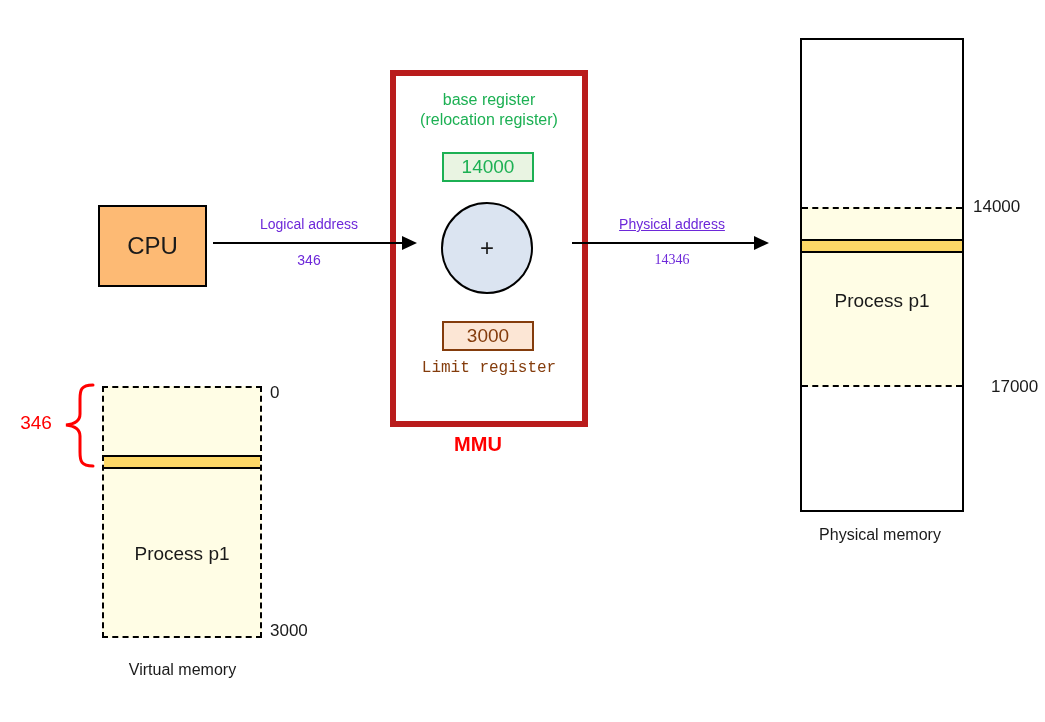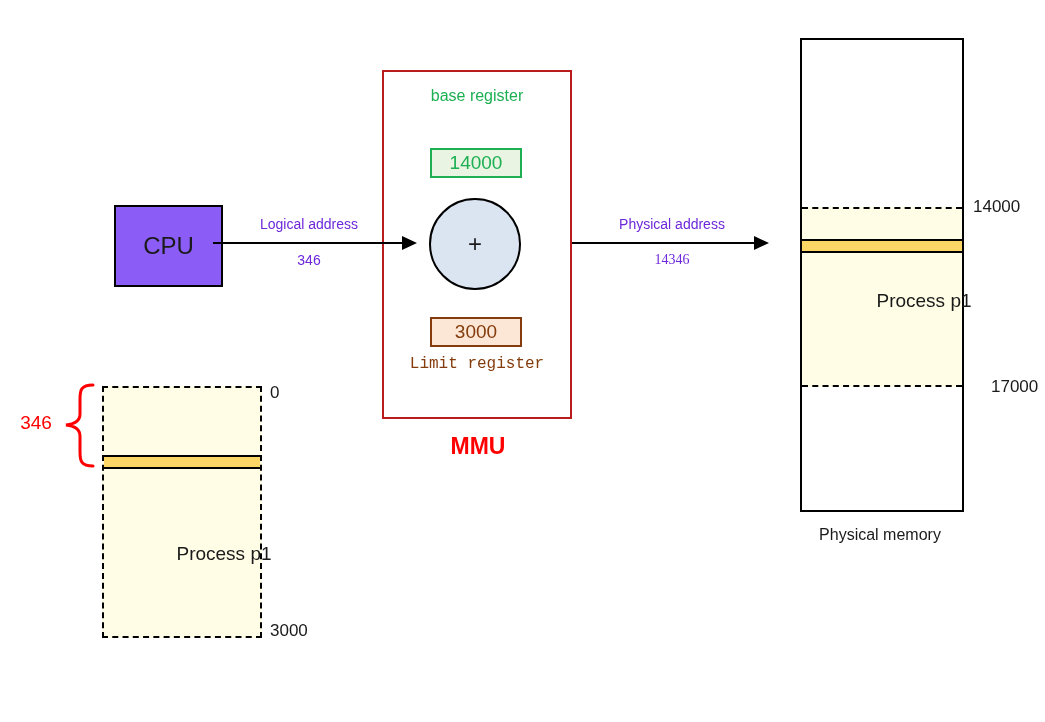--- a/index.html
+++ b/index.html
@@ -5,45 +5,45 @@
   html,body{margin:0;padding:0;background:#fff;}
   .canvas{
     position:relative;width:1045px;height:722px;background:#ffffff;
     font-family:"Liberation Sans", sans-serif;color:#1a1a1a;overflow:hidden;
   }
   .abs{position:absolute;}
   .center{display:flex;align-items:center;justify-content:center;text-align:center;}
   .overlay{position:absolute;left:0;top:0;z-index:5;pointer-events:none;}
 
   
-  .cpu-box{left:114px;top:205px;width:105px;height:78px;background:#8b5cf6;border:2px solid #000;font-size:24px;}
+  .cpu-box{left:98px;top:205px;width:105px;height:78px;background:#fdba74;border:2px solid #000;font-size:24px;}
 
   
   .arrow-label{font-size:14px;color:#6d28d9;}
   .lbl-logical{left:213px;top:216px;width:192px;}
   .val-logical{left:213px;top:252px;width:192px;}
-  .lbl-physical{left:572px;top:216px;width:200px;}
+  .lbl-physical{left:572px;top:216px;width:200px;text-decoration:underline;}
   .val-physical{left:572px;top:252px;width:200px;font-family:Liberation Serif, serif;}
 
   
-  .mmu-box{left:382px;top:70px;width:186px;height:345px;border:2px solid #b91c1c;background:transparent;}
+  .mmu-box{left:390px;top:70px;width:186px;height:345px;border:6px solid #b91c1c;background:transparent;}
   .green-label{left:0;top:14px;width:100%;font-size:16px;color:#1cb053;line-height:20px;text-align:center;}
   .reg-box{left:46px;width:92px;height:30px;font-size:19px;box-sizing:border-box;}
   .base-reg{top:76px;background:#e9f4e2;border:2px solid #1cb053;color:#1cb053;}
   .adder-circle{left:45px;top:126px;width:92px;height:92px;border-radius:50%;background:#dbe4f1;border:2px solid #000;box-sizing:border-box;font-size:24px;}
   .limit-reg{top:245px;background:#fce6d5;border:2px solid #843c0c;color:#843c0c;}
   .limit-label{left:0;top:283px;width:100%;font-size:16px;color:#843c0c;text-align:center;font-family:Liberation Mono, monospace;}
-  .mmu-title{left:385px;top:433px;width:186px;font-size:23px;font-weight:bold;color:#ff0000;text-align:center;}
+  .mmu-title{left:385px;top:433px;width:186px;font-size:20px;font-weight:bold;color:#ff0000;text-align:center;}
 
   
   .pm-box{left:800px;top:38px;width:160px;height:470px;border:2px solid #000;background:#fff;box-sizing:content-box;}
   .pm-region{left:0;top:167px;width:100%;height:176px;background:#fffde5;border-top:2px dashed #000;border-bottom:2px dashed #000;}
   .gold-bar{left:0;width:100%;height:10px;background:#fcd766;border-top:2px solid #000;border-bottom:2px solid #000;}
   .pm-bar{top:199px;}
-  .process-label{font-size:19px;color:#1a1a1a;margin-left:42px;}
+  .process-label{font-size:19px;color:#1a1a1a;}
   .pm-process{left:0;top:250px;width:100%;}
   .addr-label{font-size:17px;color:#1a1a1a;white-space:nowrap;}
   .pm-addr-base{left:973px;top:197px;}
   .pm-addr-limit{left:991px;top:377px;}
   .mem-title{font-size:16px;color:#1a1a1a;text-align:center;}
   .pm-title{left:790px;top:526px;width:180px;}
 
   
   .vm-box{left:102px;top:386px;width:160px;height:252px;border:2px dashed #000;background:#fffde5;box-sizing:border-box;}
   .vm-bar{top:67px;}
@@ -60,20 +60,21 @@
 
   <div class="abs center cpu-box">
     <span>CPU</span>
   </div>
 
   <div class="abs center arrow-label lbl-logical">Logical address</div>
   <div class="abs center arrow-label val-logical">346</div>
 
   <div class="abs mmu-box">
     <div class="abs green-label" style="top:14px">base register</div>
+    <div class="abs green-label" style="top:34px">(relocation register)</div>
     <div class="abs center reg-box base-reg">
       <span>14000</span>
     </div>
     <div class="abs center adder-circle">
       <span>+</span>
     </div>
     <div class="abs center reg-box limit-reg">
       <span>3000</span>
     </div>
     <div class="abs limit-label">Limit register</div>
@@ -91,20 +92,21 @@
   <div class="abs addr-label pm-addr-base">14000</div>
   <div class="abs addr-label pm-addr-limit">17000</div>
   <div class="abs mem-title pm-title">Physical memory</div>
 
   <div class="abs vm-box">
     <div class="abs gold-bar vm-bar"></div>
     <div class="abs center process-label vm-process">Process p1</div>
   </div>
   <div class="abs addr-label vm-addr-start">0</div>
   <div class="abs addr-label vm-addr-end">3000</div>
+  <div class="abs mem-title vm-title">Virtual memory</div>
   <div class="abs vm-offset">346</div>
 
   <svg class="overlay" width="1045" height="722" viewBox="0 0 1045 722">
 
     <line x1="213" y1="243" x2="404" y2="243" stroke="#000" stroke-width="2"></line>
     <polygon points="417,243 402,236 402,250" fill="#000"></polygon>
 
     <line x1="572" y1="243" x2="756" y2="243" stroke="#000" stroke-width="2"></line>
     <polygon points="769,243 754,236 754,250" fill="#000"></polygon>
 

